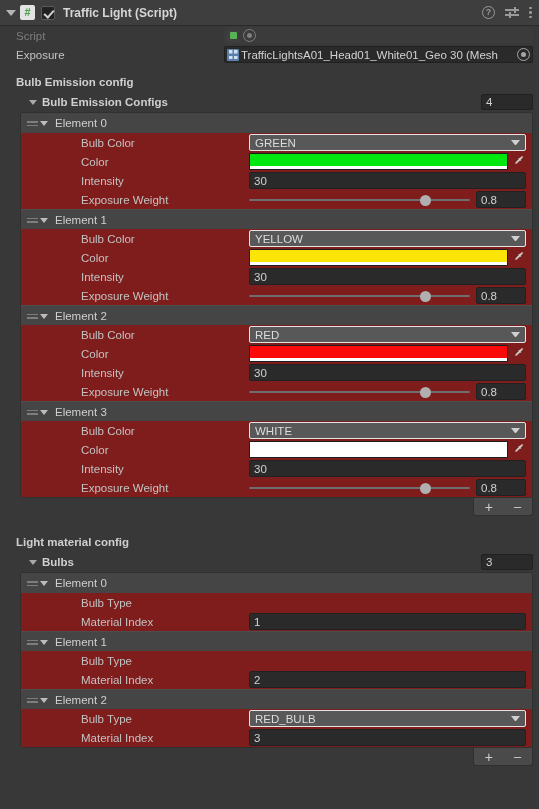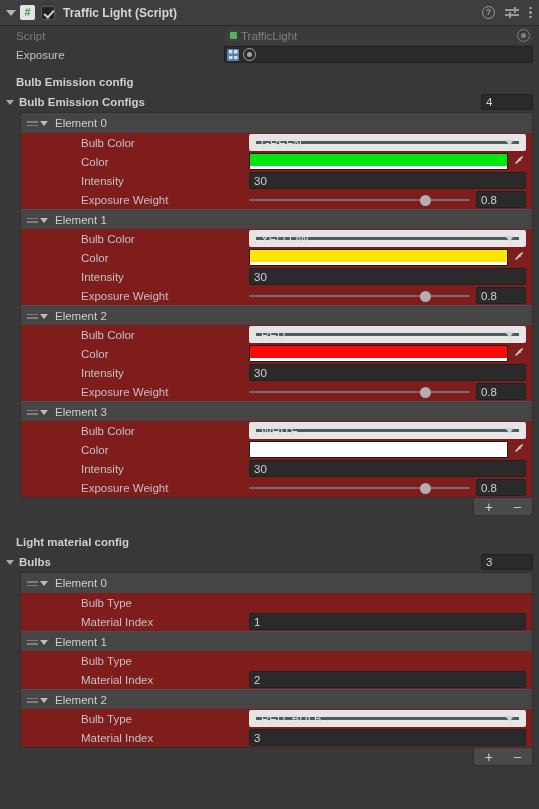--- a/index.html
+++ b/index.html
@@ -109,21 +109,21 @@
   }
   .obj-dot::after {
     content:""; position:absolute; left:2.5px; top:2.5px; width:5px; height:5px;
     border-radius:50%; background:#a5a5a5;
   }
   .objfield.disabled .obj-dot { border-color: #7f7f7f; }
   .objfield.disabled .obj-dot::after { background:#7f7f7f; }
 
   
   .dropdown {
-    height: 17px; background: #585858; border: 7px solid #e5e5e5; border-radius: 2px;
+    height: 17px; background: #585858; border: 1px solid #e5e5e5; border-radius: 2px;
     display: flex; align-items: center; padding: 0 5px;
     margin-right: 6px; font-size: 11.5px; color: #dcdcdc;
   }
   .dropdown .dd-val { flex: 1; white-space: nowrap; overflow: hidden; }
   .dd-arrow {
     width: 0; height: 0; flex: 0 0 9px;
     border-left: 4.5px solid transparent; border-right: 4.5px solid transparent;
     border-top: 5px solid #d0d0d0;
   }
 
@@ -163,21 +163,21 @@
     display: flex; align-items: center; padding: 0 4px;
     margin-right: 6px; font-size: 11.5px; color: #d2d2d2;
   }
 
   
   .section-head {
     height: 20px; display: flex; align-items: center;
     padding-left: 16px; font-weight: bold; font-size: 11.5px; color: #cfcfcf;
   }
   .list-head {
-    height: 20px; display: flex; align-items: center; padding-left: 4px;
+    height: 20px; display: flex; align-items: center; padding-left: 4px; margin-left: 23px;
   }
   .list-head .tri {
     width: 13px; height: 13px; flex: 0 0 13px; position: relative;
   }
   .list-head .tri::after {
     content: ""; position: absolute; left: 2px; top: 4px;
     border-left: 4.5px solid transparent; border-right: 4.5px solid transparent;
     border-top: 5.5px solid #a8a8a8;
   }
   .list-head .ttl { font-weight: bold; font-size: 11.5px; color: #cfcfcf; margin-left: 2px; }
@@ -261,31 +261,31 @@
           <i style="top:10px;"></i>
       </div>
     </div>
   </div>
 
   <div class="row">
     <div class="label label-l1 dim">Script</div>
     <div class="field">
       <div class="objfield disabled">
         <div class="obj-ic script"></div>
-        <div class="obj-txt">TrafficLight</div>
         <div class="obj-dot"></div>
       </div>
     </div>
   </div>
 
   <div class="row">
     <div class="label label-l1">Exposure</div>
     <div class="field">
       <div class="objfield">
         <div class="obj-ic mesh"></div>
+        <div class="obj-txt">TrafficLightsA01_Head01_White01_Geo 30 (Mesh</div>
         <div class="obj-dot"></div>
       </div>
     </div>
   </div>
 
   <div class="spacer8"></div>
 
   <div class="section-head">Bulb Emission config</div>
 
   <div class="list-head">

